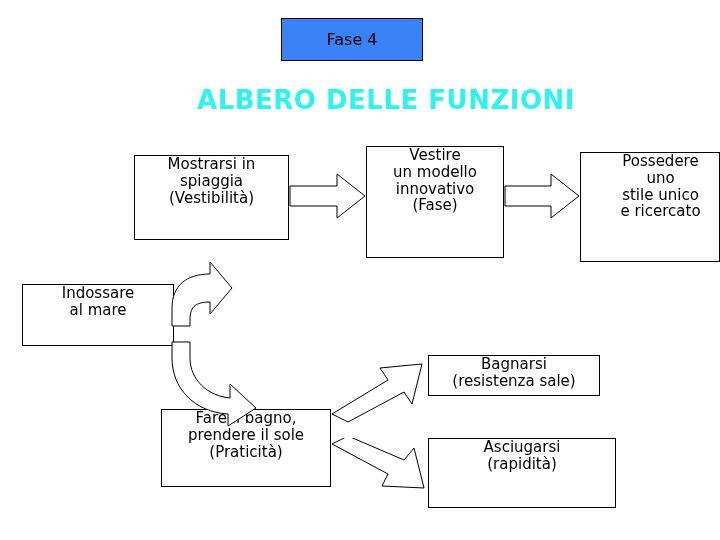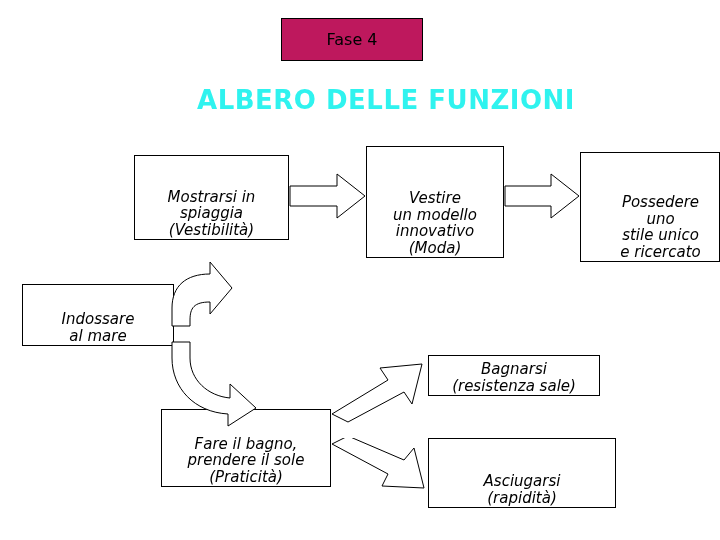--- a/index.html
+++ b/index.html
@@ -17,33 +17,32 @@
     position: relative;
     width: 720px;
     height: 540px;
   }
   .box {
     position: absolute;
     border: 1px solid #000000;
     background: #ffffff;
     box-sizing: border-box;
     display: flex;
-    align-items: flex-end;
+    align-items: flex-start;
     justify-content: center;
     text-align: center;
     color: #000000;
     font-size: 15px;
     line-height: 1.12;
     white-space: pre-line;
-    font-style: italic;
   }
   .title-box {
     position: absolute;
     border: 1px solid #000000;
-    background: #be185d;
+    background: #3b82f6;
     box-sizing: border-box;
     display: flex;
     align-items: center;
     justify-content: center;
     text-align: center;
     color: #000000;
     font-size: 16px;
   }
   .heading {
     position: absolute;
@@ -80,21 +79,21 @@
   <div class="box" style="left:134px; top:155px; width:155px; height:85px;">
     <span>Mostrarsi in
 spiaggia
 (Vestibilità)</span>
   </div>
 
   <div class="box" style="left:366px; top:146px; width:138px; height:112px;">
     <span>Vestire
 un modello
 innovativo
-(Moda)</span>
+(Fase)</span>
   </div>
 
   <div class="box" style="left:580px; top:152px; width:140px; height:110px;padding-left:21px;">
     <span>Possedere
 uno
 stile unico
 e ricercato</span>
   </div>
 
   <div class="box" style="left:22px; top:284px; width:152px; height:62px;">

